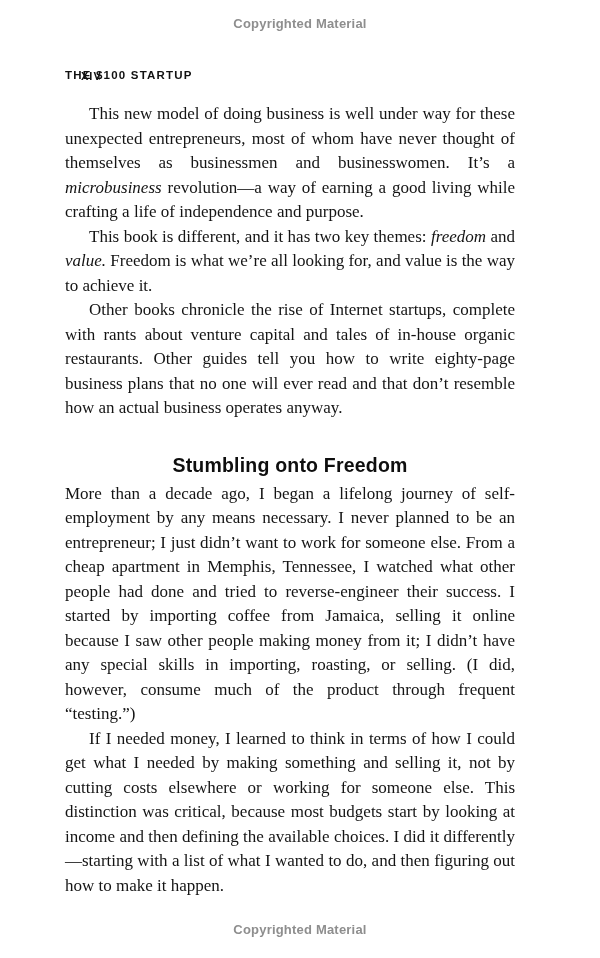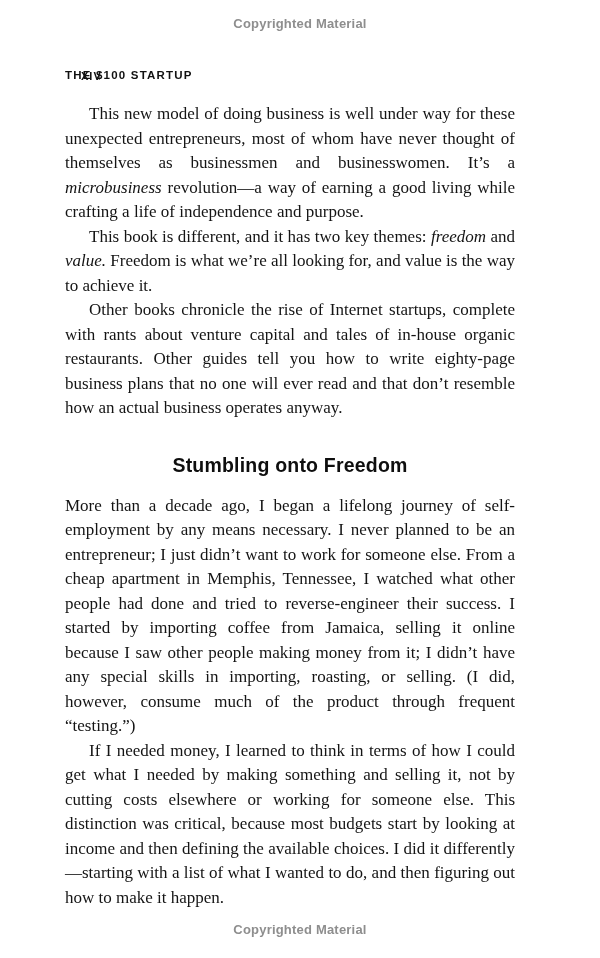--- a/index.html
+++ b/index.html
@@ -64,21 +64,21 @@
   .para {
     margin: 0;
     font-size: 17px;
     line-height: 24.5px;
     text-align: justify;
     color: #141414;
   }
   .para.indent { text-indent: 24px; }
   .para em { font-style: italic; }
   .section-heading {
-    margin: 33px 0 17px 0;
+    margin: 33px 0 5px 0;
     font-family: "Liberation Sans", sans-serif;
     font-weight: 700;
     font-size: 19.5px;
     text-align: center;
     color: #0e0e0e;
     letter-spacing: 0.2px;
   }
 </style>
 </head>
 <body>

